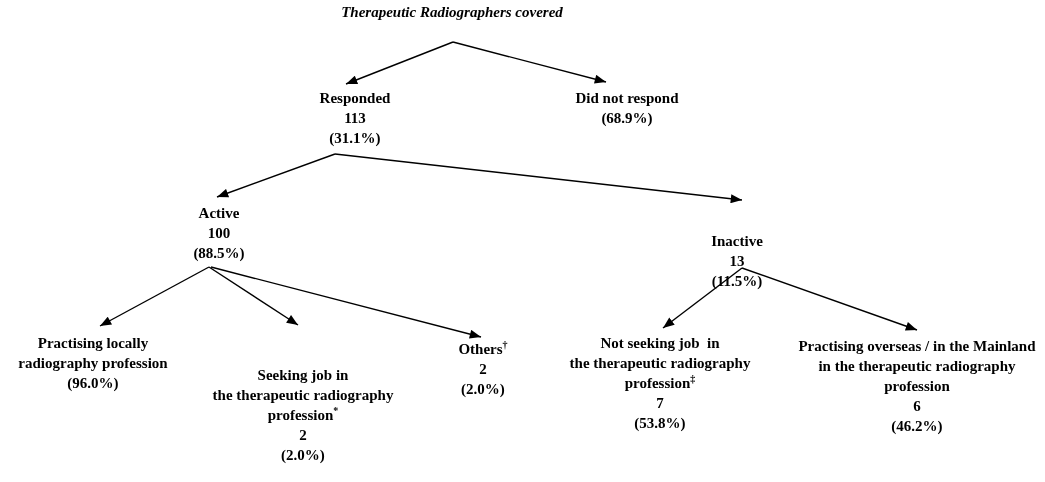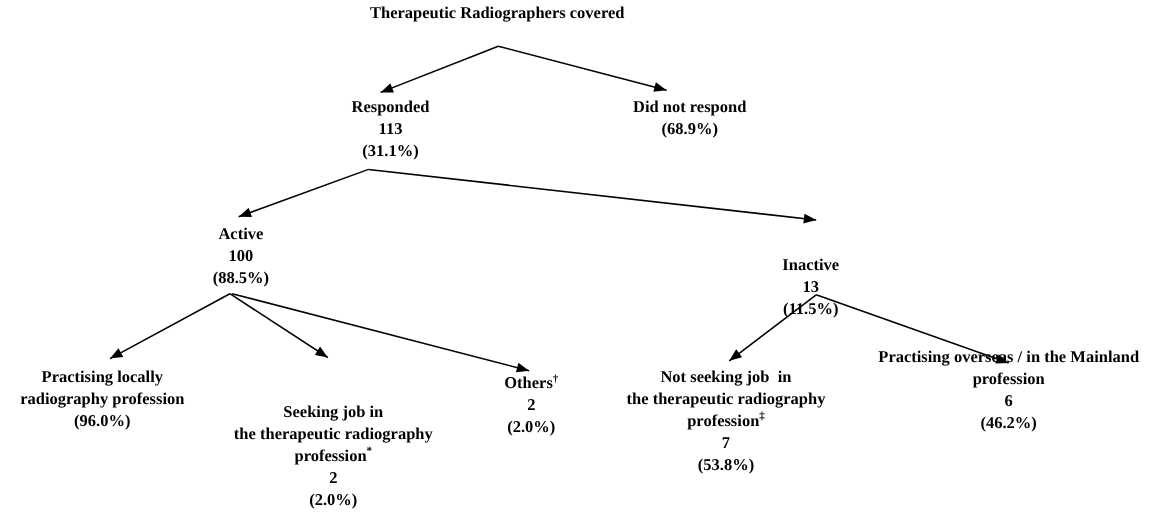--- a/index.html
+++ b/index.html
@@ -48,21 +48,21 @@
     <line x1="453" y1="42" x2="606" y2="82" marker-end="url(#ah)"></line>
     <line x1="335" y1="154" x2="217" y2="197" marker-end="url(#ah)"></line>
     <line x1="335" y1="154" x2="742" y2="200" marker-end="url(#ah)"></line>
     <line x1="209" y1="267" x2="100" y2="326" marker-end="url(#ah)"></line>
     <line x1="209" y1="267" x2="298" y2="325" marker-end="url(#ah)"></line>
     <line x1="211" y1="267" x2="481" y2="337" marker-end="url(#ah)"></line>
     <line x1="742" y1="268" x2="663" y2="328" marker-end="url(#ah)"></line>
     <line x1="742" y1="268" x2="917" y2="330" marker-end="url(#ah)"></line>
   </svg>
 
-  <div class="node" style="left:452px; top:2px;">
+  <div class="node" style="left:452px; top:2px;font-style:italic;">
     <div class="ln">Therapeutic Radiographers covered</div>
   </div>
 
   <div class="node" style="left:355px; top:88px;">
     <div class="ln">Responded</div>
     <div class="ln">113</div>
     <div class="ln">(31.1%)</div>
   </div>
 
   <div class="node" style="left:610px; top:88px;margin-left:17px;">
@@ -103,20 +103,21 @@
   </div>
 
   <div class="node" style="left:660px; top:333px;">
     <div class="ln">Not seeking job  in</div>
     <div class="ln">the therapeutic radiography</div>
     <div class="ln"><span>profession</span><sup class="fn">‡</sup></div>
     <div class="ln">7</div>
     <div class="ln">(53.8%)</div>
   </div>
 
-  <div class="node" style="left:917px; top:315px;text-align:center;">
+  <div class="node" style="left:917px; top:336px;text-align:center;">
     <div class="ln">Practising overseas / in the Mainland</div>
+    <div class="ln">in the therapeutic radiography</div>
     <div class="ln">profession</div>
     <div class="ln">6</div>
     <div class="ln">(46.2%)</div>
   </div>
 
 </div>
 
 </body></html>

